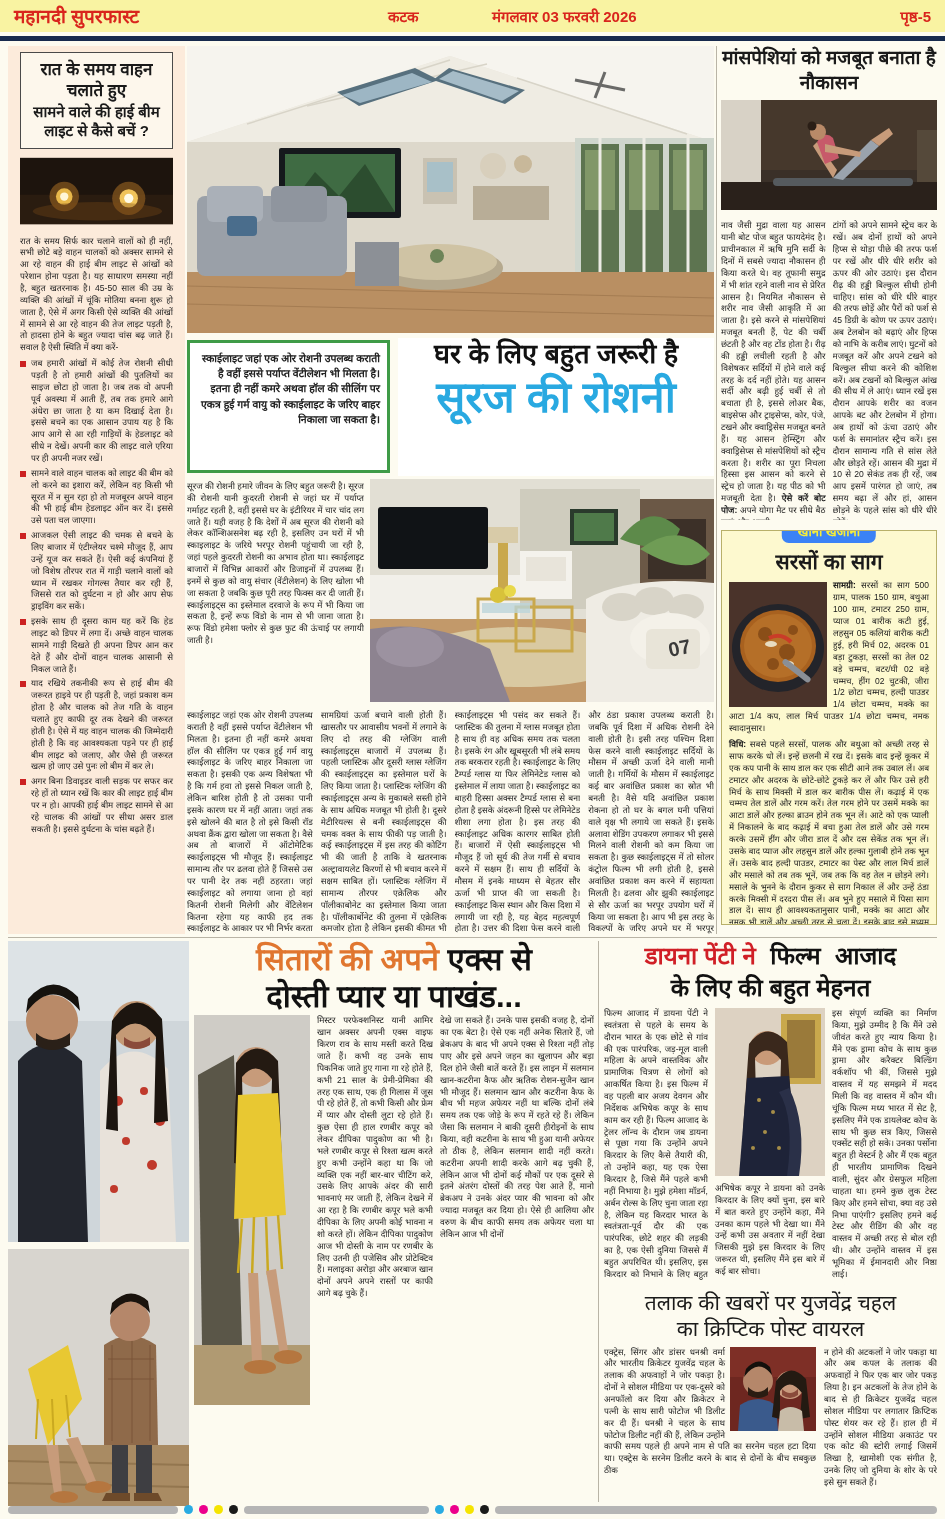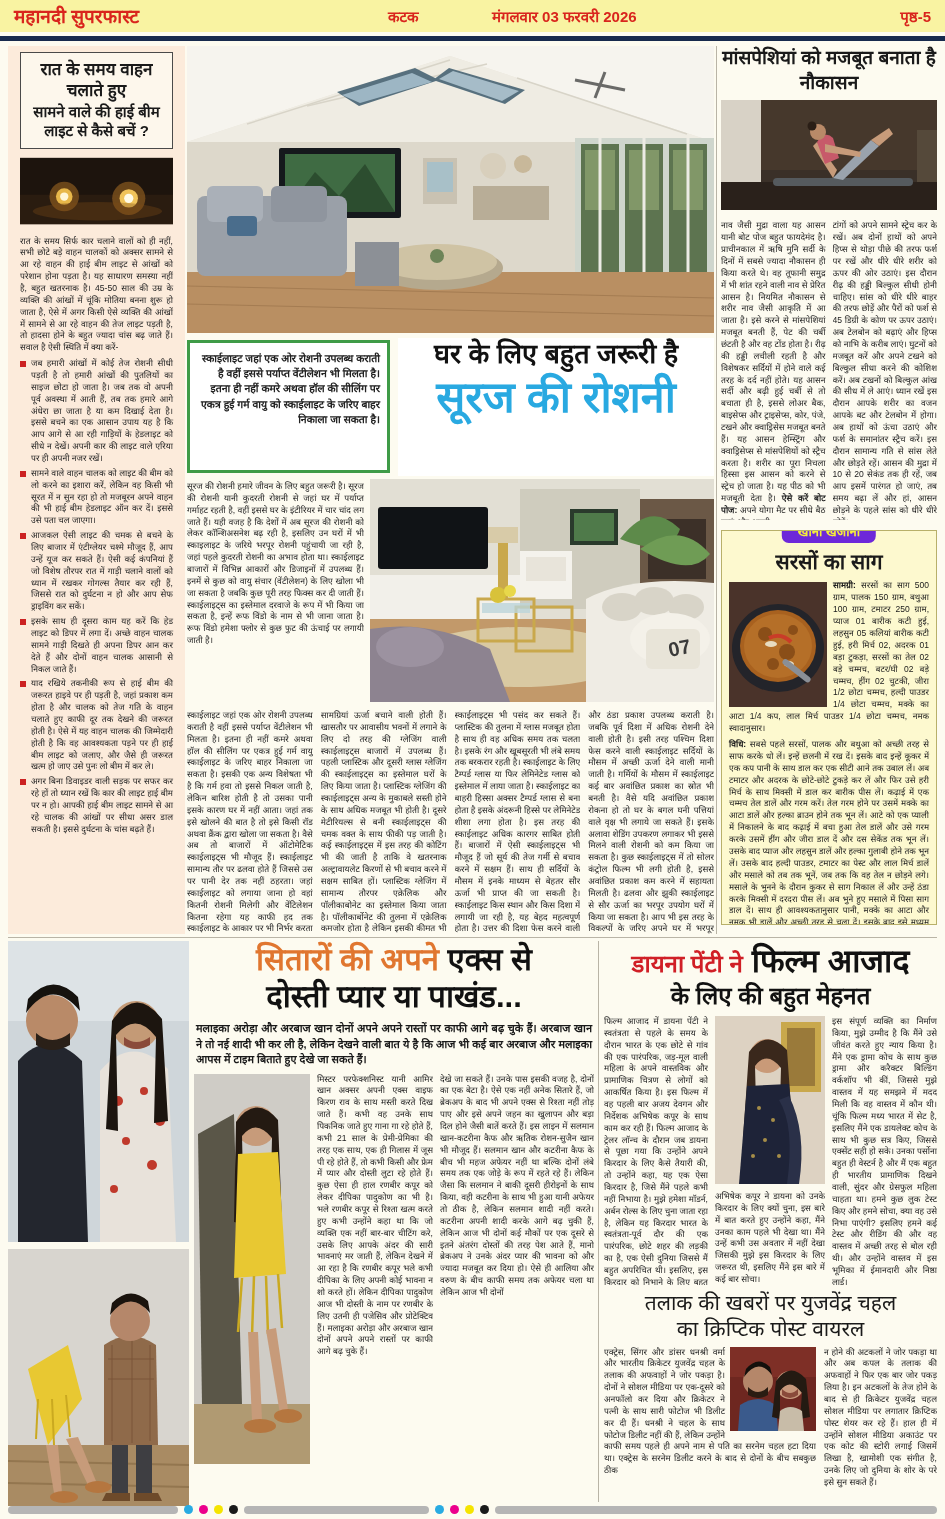--- a/index.html
+++ b/index.html
@@ -56,21 +56,21 @@
   .right-col{ position:absolute; left:721px; top:46px; width:216px; height:888px; overflow:hidden; }
   .yoga-head{ font-size:19px; font-weight:bold; text-align:center; line-height:1.3; }
   .yoga-img{ width:100%; height:110px; margin-top:5px; }
   .yoga-cols{ display:flex; gap:7px; margin-top:6px; height:300px; overflow:hidden; }
   .yoga-cols > div{ flex:1; overflow:hidden; }
   .inline-bold{ font-weight:bold; }
 
   .recipe{ margin-top:10px; background:#fdf9cf; border:1px solid #b8b06a; padding:14px 7px 6px;
     position:relative; height:395px; overflow:hidden; }
   .recipe-badge{ position:absolute; top:-11px; left:50%; transform:translateX(-50%);
-    background:#6d28d9; color:#f7ee3a; font-size:13px; font-weight:bold;
+    background:#3b82f6; color:#f7ee3a; font-size:13px; font-weight:bold;
     padding:2px 16px 3px; border-radius:7px; white-space:nowrap; }
   .recipe-title{ text-align:center; font-size:21px; font-weight:bold; margin:2px 0 5px; }
   .recipe-img{ float:left; width:98px; height:125px; margin:2px 6px 2px 0; }
   .recipe p{ font-size:8.5px; line-height:1.4; text-align:justify; }
   .recipe .method{ margin-top:4px; }
 
   
   .bolly-photos{ position:absolute; left:8px; top:941px; width:181px; height:561px; }
   .bolly-photos .ph1{ width:100%; height:301px; }
   .bolly-photos .ph2{ width:100%; height:257px; margin-top:3px; }
@@ -82,21 +82,21 @@
   .bolly-intro{ font-size:11px; font-weight:bold; line-height:1.4; text-align:justify; margin:6px 2px 6px; }
   .bolly-body{ display:flex; gap:7px; height:390px; overflow:hidden; }
   .bolly-body .ph3{ width:116px; flex:none; }
   .bolly-body .colm{ width:116px; flex:none; overflow:hidden; }
   .bolly-body .colr{ flex:1; overflow:hidden; }
 
   
   .diana{ position:absolute; left:604px; top:941px; width:333px; height:344px; overflow:hidden; }
   .diana-head{ text-align:center; line-height:1.25; margin-bottom:5px; }
   .diana-head .a{ font-size:24px; font-weight:bold; color:#d01f26; }
-  .diana-head .b{ font-size:32px; font-weight:bold; color:#111; }
+  .diana-head .b{ font-size:24px; font-weight:bold; color:#111;font-family:Liberation Mono, monospace; }
   .diana-head .l2{ display:block; font-size:24px; font-weight:bold; color:#111; }
   .diana-body{ display:flex; gap:7px; height:272px; overflow:hidden; }
   .diana-body .c1{ width:104px; flex:none; overflow:hidden; }
   .diana-body .mid{ width:110px; flex:none; }
   .diana-body .mid .ph{ width:110px; height:168px; }
   .diana-body .mid .below{ margin-top:3px; height:100px; overflow:hidden; }
   .diana-body .c2{ flex:1; overflow:hidden; }
 
   .chahal{ position:absolute; left:604px; top:1290px; width:333px; height:211px; overflow:hidden; }
   .chahal-head{ text-align:center; font-size:21px; font-weight:normal; line-height:1.25; margin-bottom:4px; }
@@ -374,21 +374,20 @@
       <ellipse cx="56" cy="248" rx="14" ry="6" fill="#b5763f"></ellipse>
       <ellipse cx="90" cy="238" rx="13" ry="6" fill="#b5763f"></ellipse>
     </svg>
   </div>
 
   <section class="bollywood">
     <h2 class="bolly-head">
       <span class="a">सितारों की अपने</span><span class="b"> एक्स से</span>
       <span class="l2">दोस्ती प्यार या पाखंड...</span>
     </h2>
-    <p class="bolly-intro">मलाइका अरोड़ा और अरबाज खान दोनों अपने अपने रास्तों पर काफी आगे बढ़ चुके हैं। अरबाज खान ने तो नई शादी भी कर ली है, लेकिन देखने वाली बात ये है कि आज भी कई बार अरबाज और मलाइका आपस में टाइम बिताते हुए देखे जा सकते हैं।</p>
     <div class="bolly-body">
       <svg class="ph3" viewBox="0 0 116 390">
         <rect width="116" height="390" fill="#cfccc6"></rect>
         <rect x="0" y="330" width="116" height="60" fill="#b09a72"></rect>
         <path d="M4 60 L40 40 L48 330 L8 330 Z" fill="#5a5648"></path>
         <circle cx="62" cy="52" r="20" fill="#c79b7a"></circle>
         <path d="M42 48 Q62 20 84 46 L88 150 L76 152 L78 64 Q62 44 48 62 L50 150 L40 148 Z" fill="#241a12"></path>
         <path d="M44 80 L84 78 L92 200 L40 204 Z" fill="#e8c832"></path>
         <g stroke="#caa920" stroke-width="2.5">
           <line x1="48" y1="204" x2="44" y2="258"></line>

